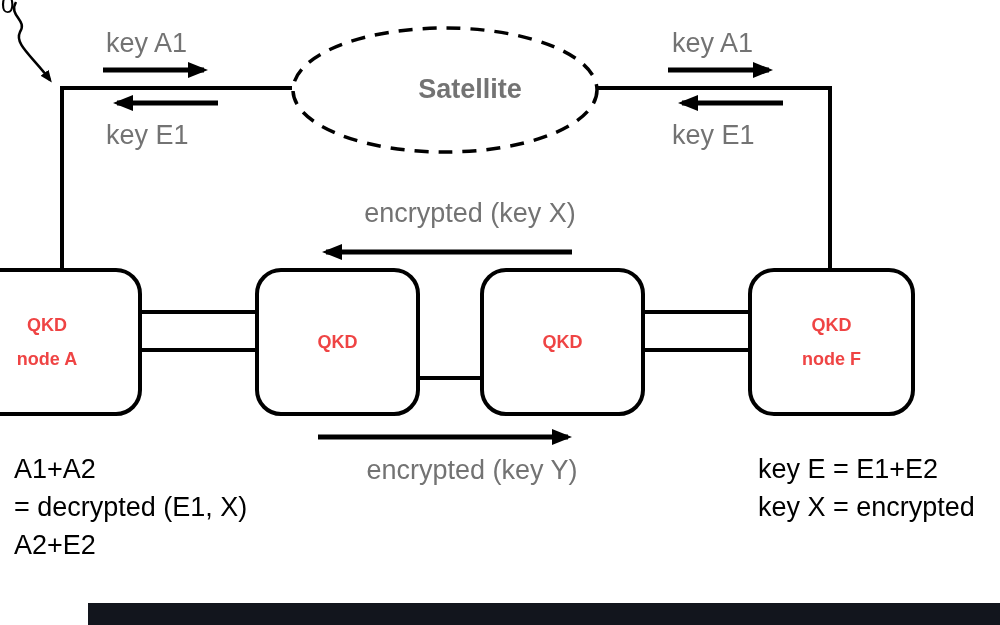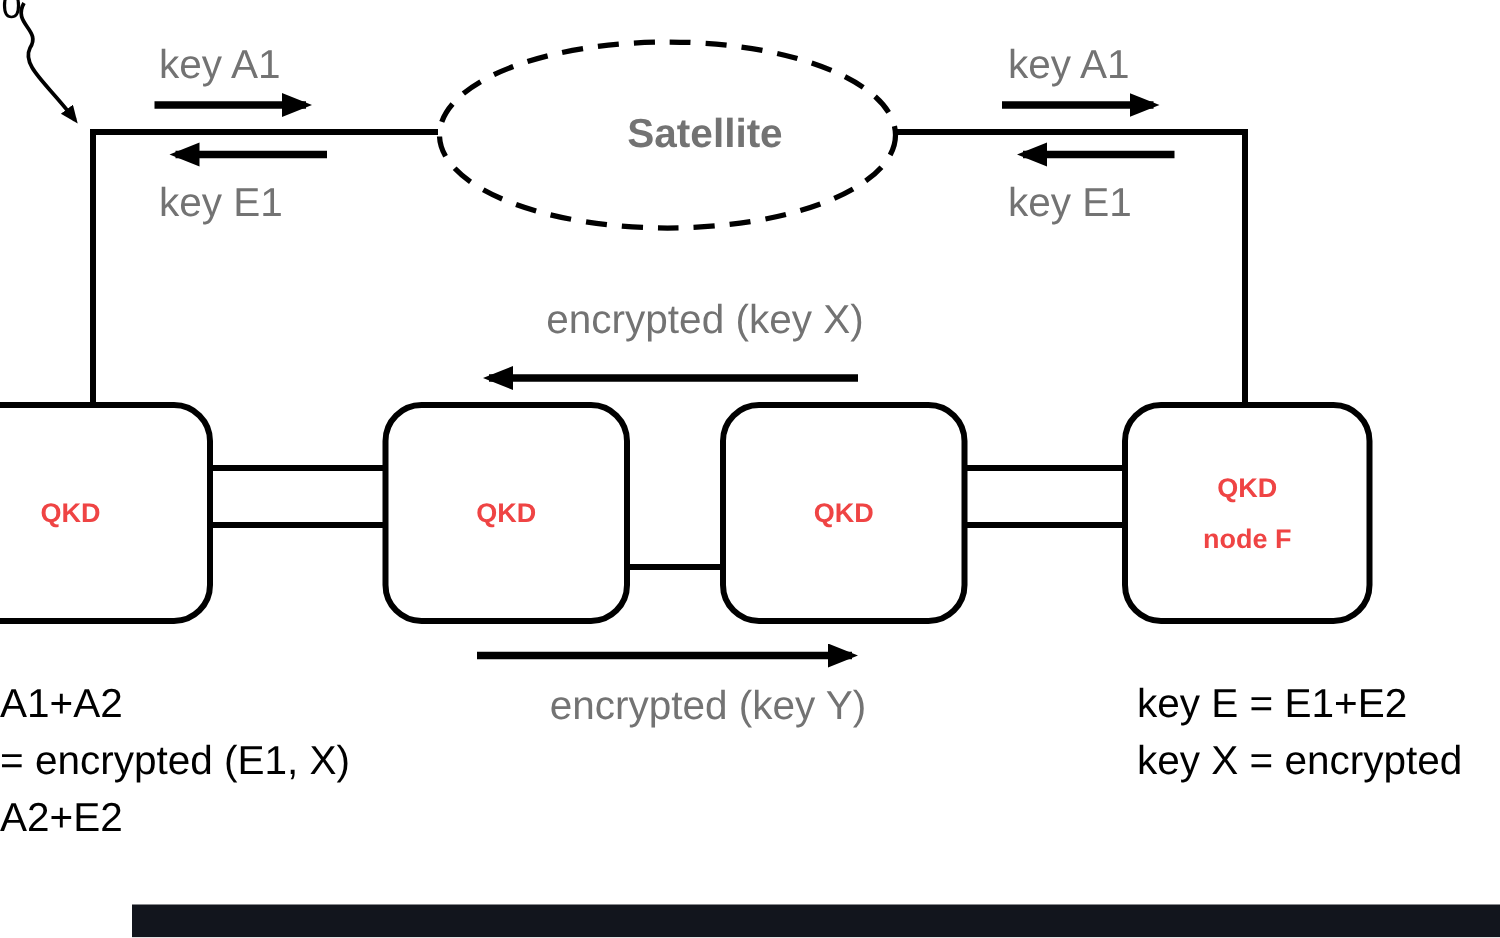--- a/index.html
+++ b/index.html
@@ -127,35 +127,36 @@
   <div class="label" style="left:106px; top:120px;">key E1</div>
 
   <div class="label" style="left:672px; top:28px;">key A1</div>
   <div class="label" style="left:672px; top:120px;">key E1</div>
 
   <div class="label center" style="left:312px; top:455px; width:270px;">encrypted (key Y)</div>
   <div class="label center" style="left:310px; top:198px; width:270px;">encrypted (key X)</div>
 
   <div class="node" style="left:-48px; width:190px;">
     <div class="nline">QKD</div>
+    <div class="nline">node A</div>
   </div>
   <div class="node" style="left:255px; width:165px;">
     <div class="nline">QKD</div>
   </div>
   <div class="node" style="left:480px; width:165px;">
     <div class="nline">QKD</div>
   </div>
   <div class="node" style="left:748px; width:167px;">
     <div class="nline">QKD</div>
     <div class="nline">node F</div>
   </div>
 
-  <div class="eq-block" style="left:0;">
+  <div class="eq-block" style="left:14px;">
     <div class="eq-line">A1+A2</div>
-    <div class="eq-line">= encrypted (E1, X)</div>
+    <div class="eq-line">= decrypted (E1, X)</div>
     <div class="eq-line">A2+E2</div>
   </div>
 
   <div class="eq-block" style="left:758px;">
     <div class="eq-line">key E = E1+E2</div>
     <div class="eq-line">key X = encrypted</div>
   </div>
 
   <div id="bottom-bar"></div>
 

